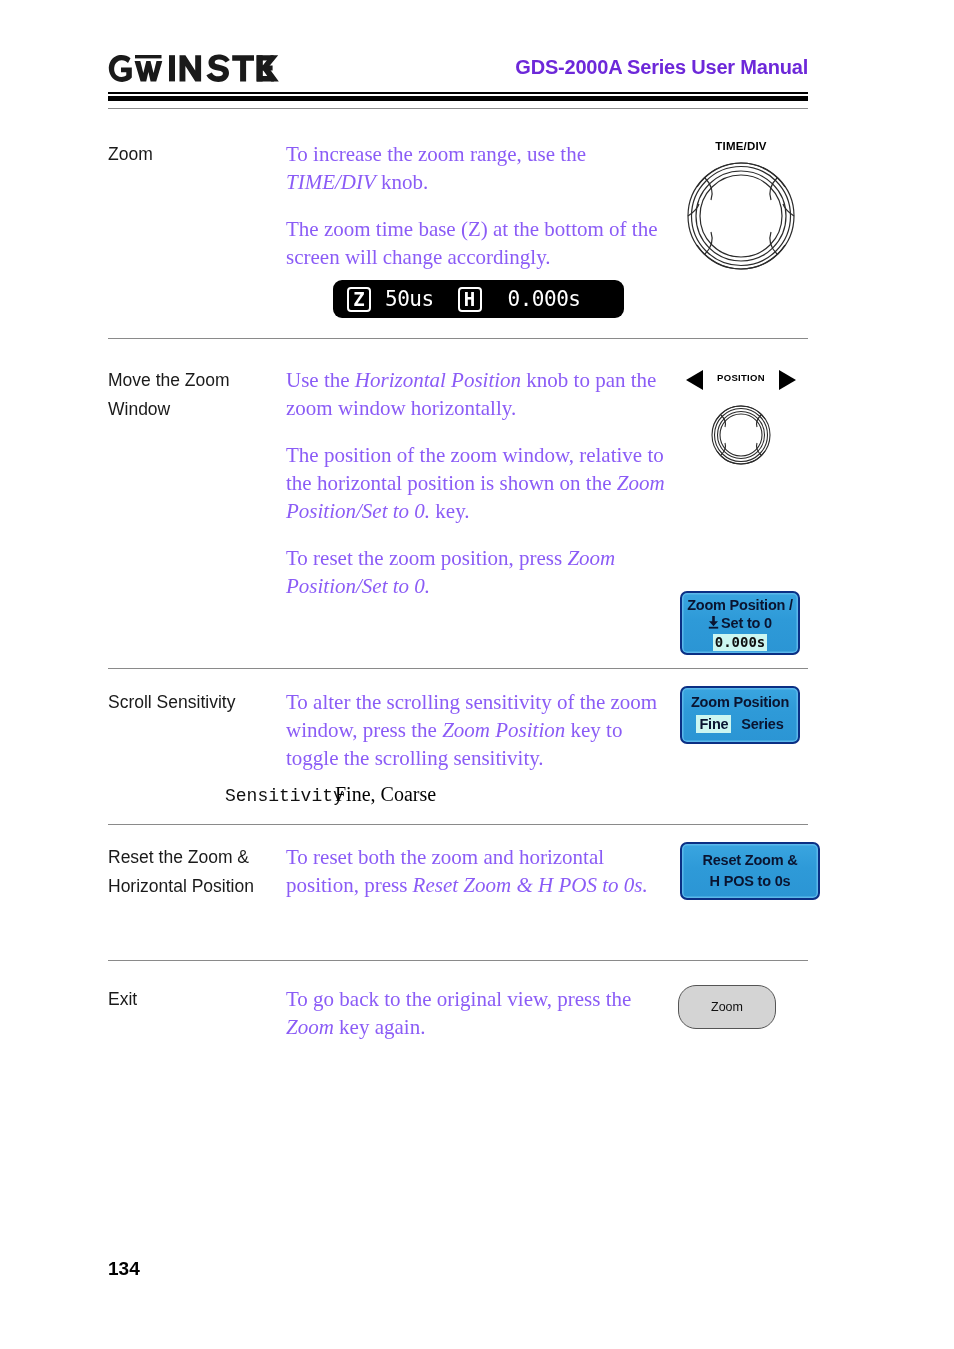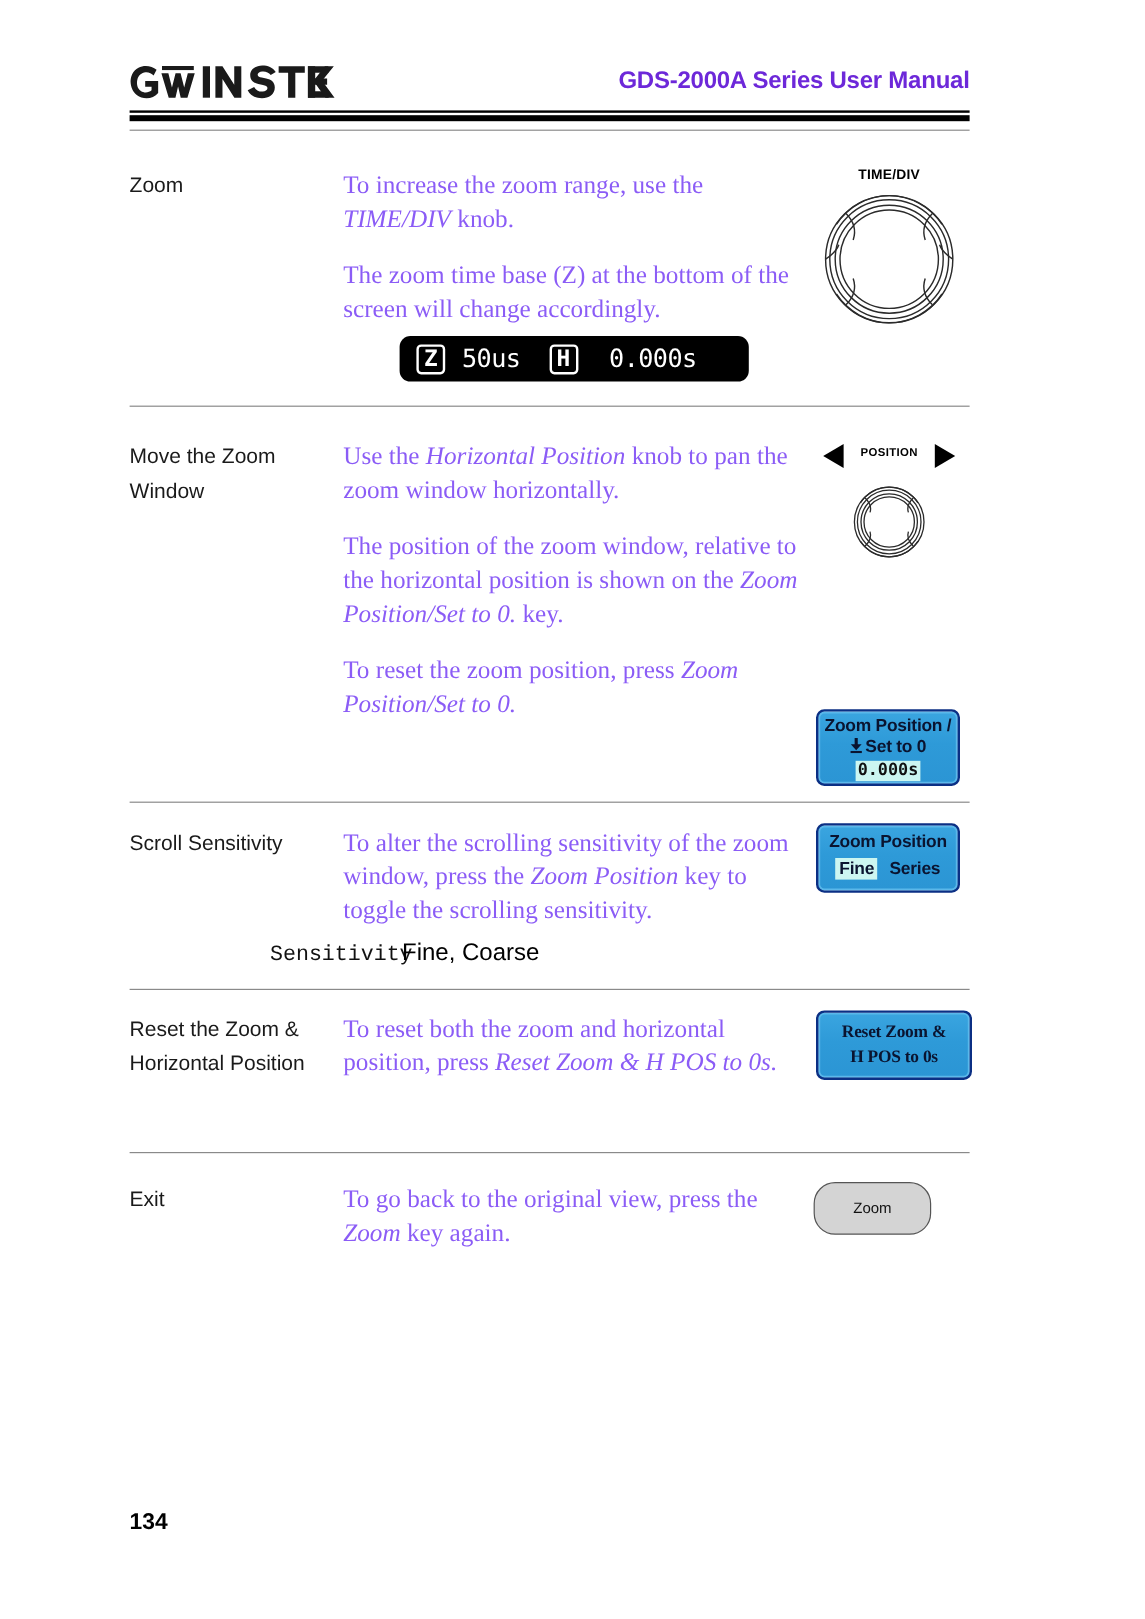--- a/index.html
+++ b/index.html
@@ -251,21 +251,21 @@
     left: 108px;
     width: 700px;
     font-size: 19px;
   }
   .subnote .k {
     font-family: "Liberation Sans", sans-serif;
     font-size: 18px;
     color: #111;
   }
   .subnote .v {
-    font-family: Liberation Sans, sans-serif;
+    font-family: Liberation Serif, serif;
     font-size: 20px;
     color: #000;
   }
 
   
   .page-number {
     position: absolute;
     left: 108px;
     top: 1258px;
     font-family: "Liberation Sans", sans-serif;
@@ -434,21 +434,21 @@
 
   <div class="divider" style="top:824px;"></div>
 
   <div class="row" style="top:843px;height:100px;">
     <div class="row-label">Reset the Zoom &amp; Horizontal Position</div>
     <div class="row-body">
       <p>To reset both the zoom and horizontal position, press <i>Reset Zoom &amp; H POS to 0s.</i></p>
     </div>
   </div>
 
-  <div class="softkey" style="position:absolute;left:680px;top:842px;width:130px;height:58px;padding-top:7px;font-family:Liberation Serif, serif;">
+  <div class="softkey" style="position:absolute;left:680px;top:842px;width:140px;height:58px;padding-top:7px;">
     <div class="line">Reset Zoom &amp;</div>
     <div class="line" style="margin-top:3px;">H POS to 0s</div>
   </div>
 
   <div class="divider" style="top:960px;"></div>
 
   <div class="row" style="top:985px;height:80px;">
     <div class="row-label">Exit</div>
     <div class="row-body">
       <p>To go back to the original view, press the <i>Zoom</i> key again.</p>

